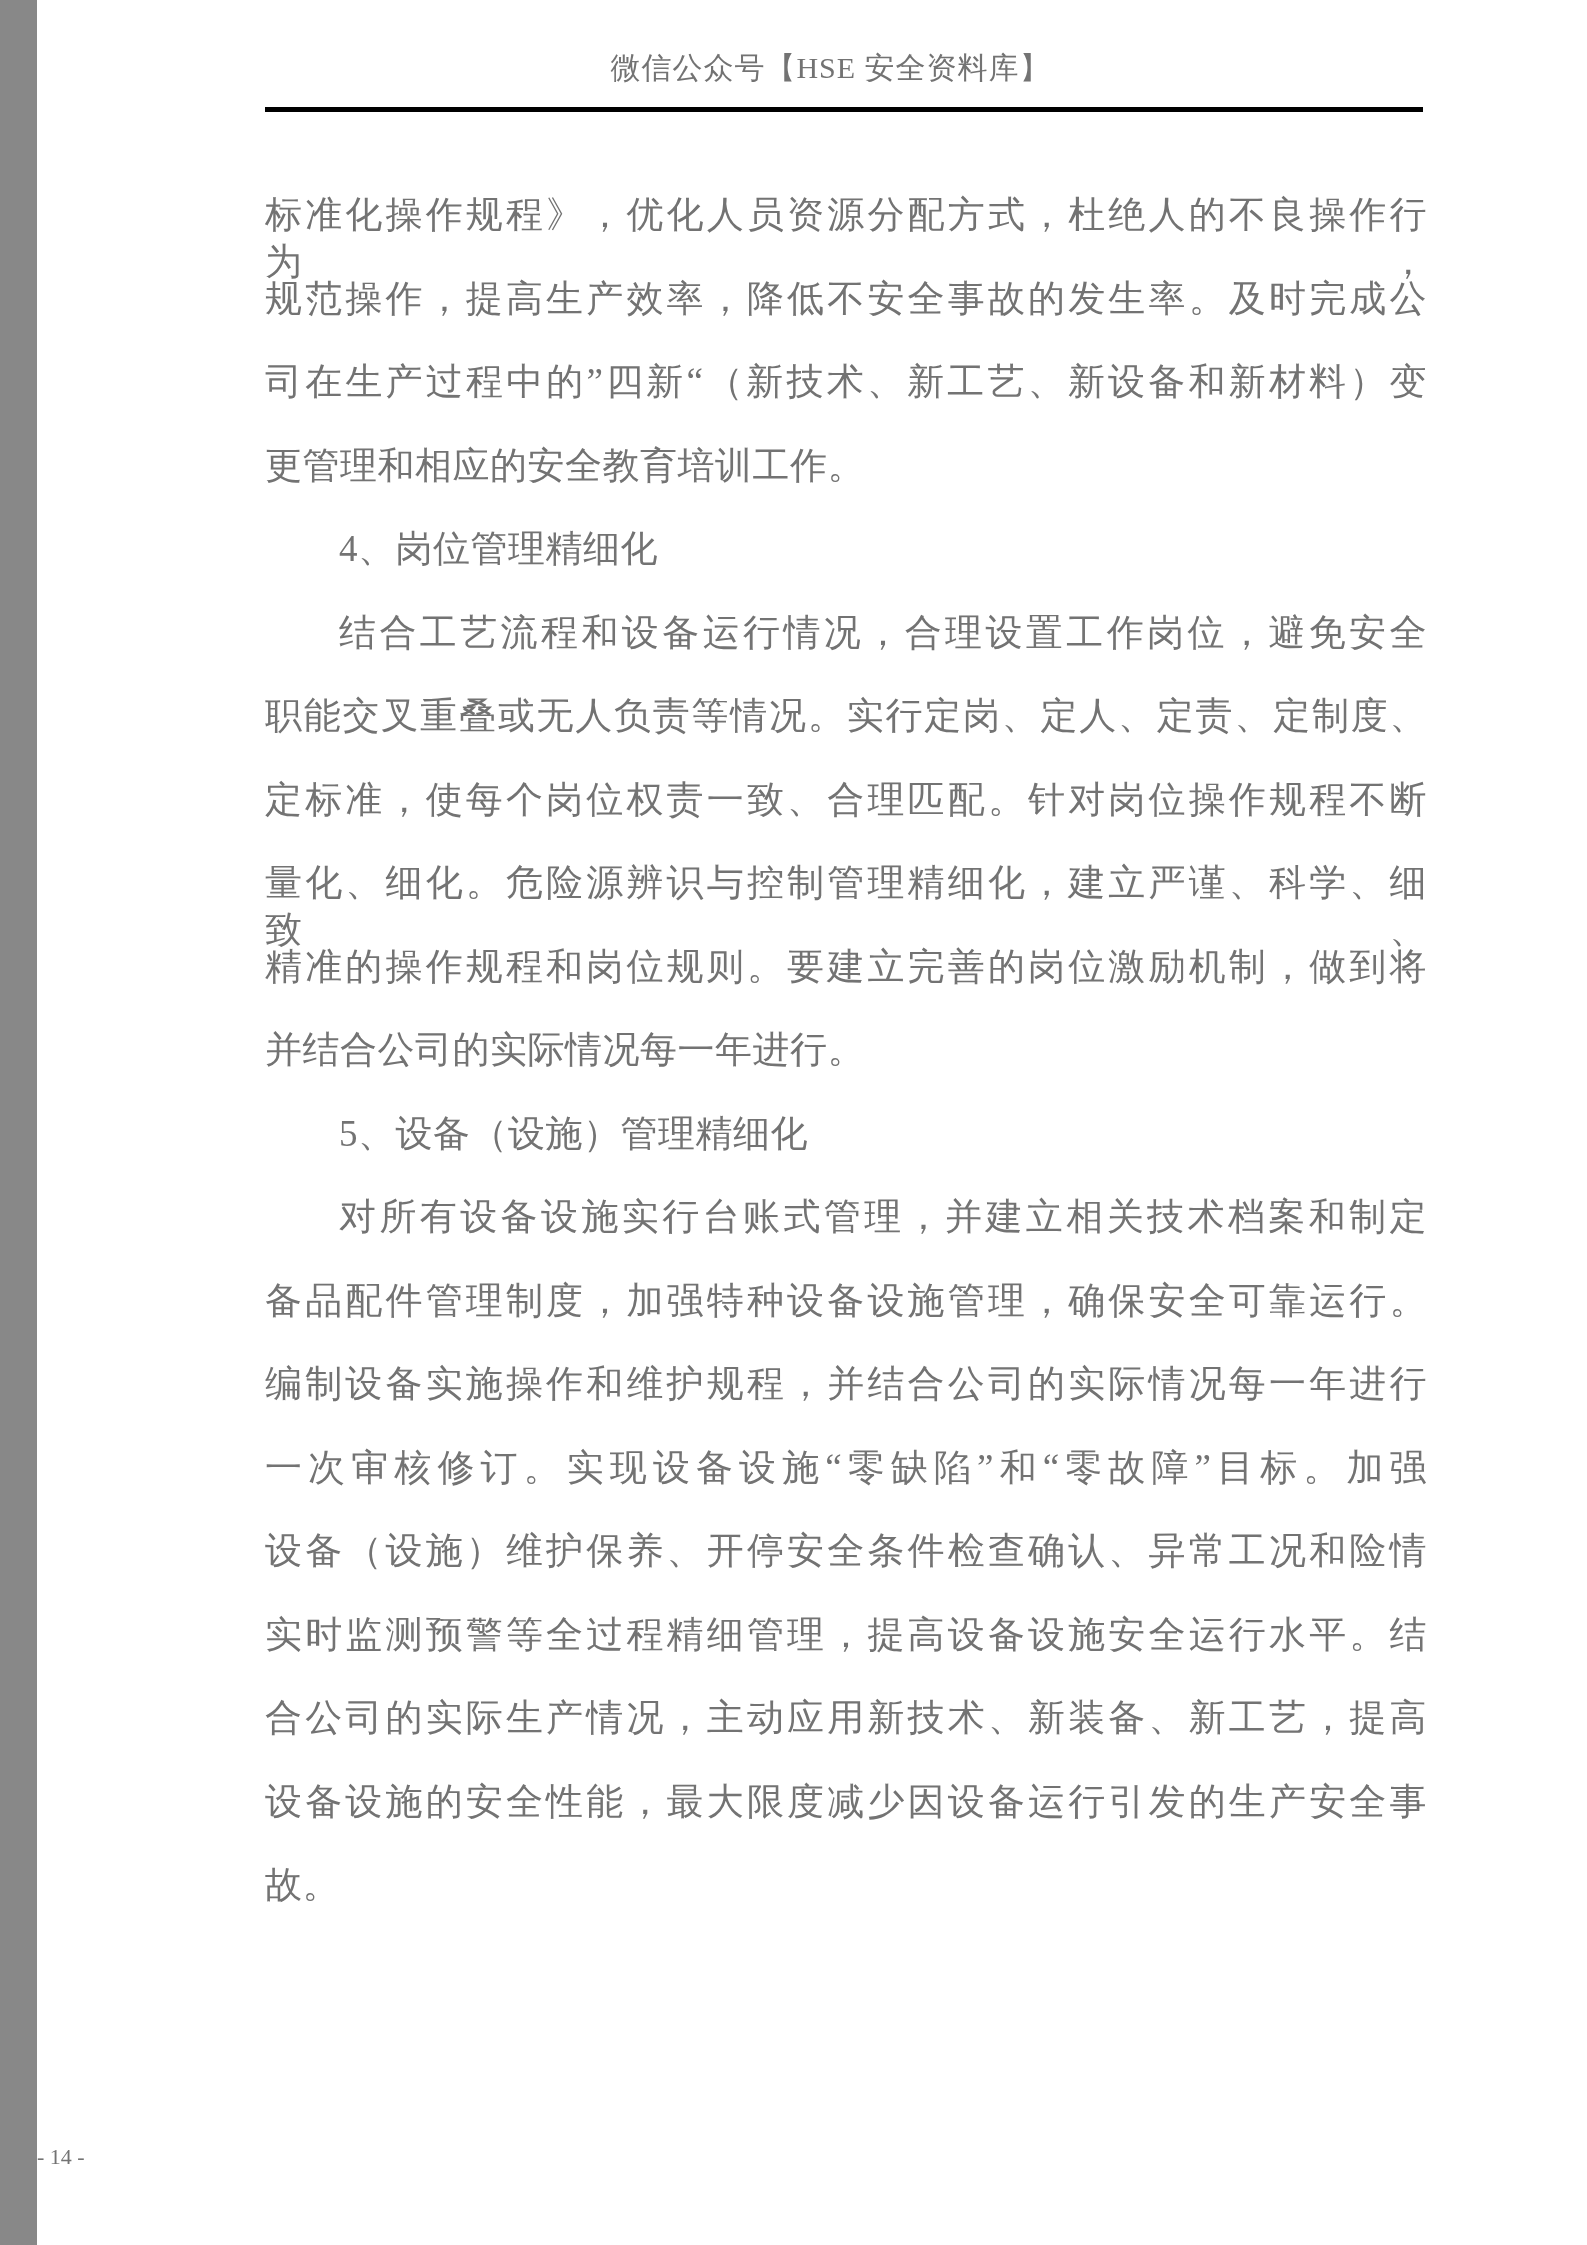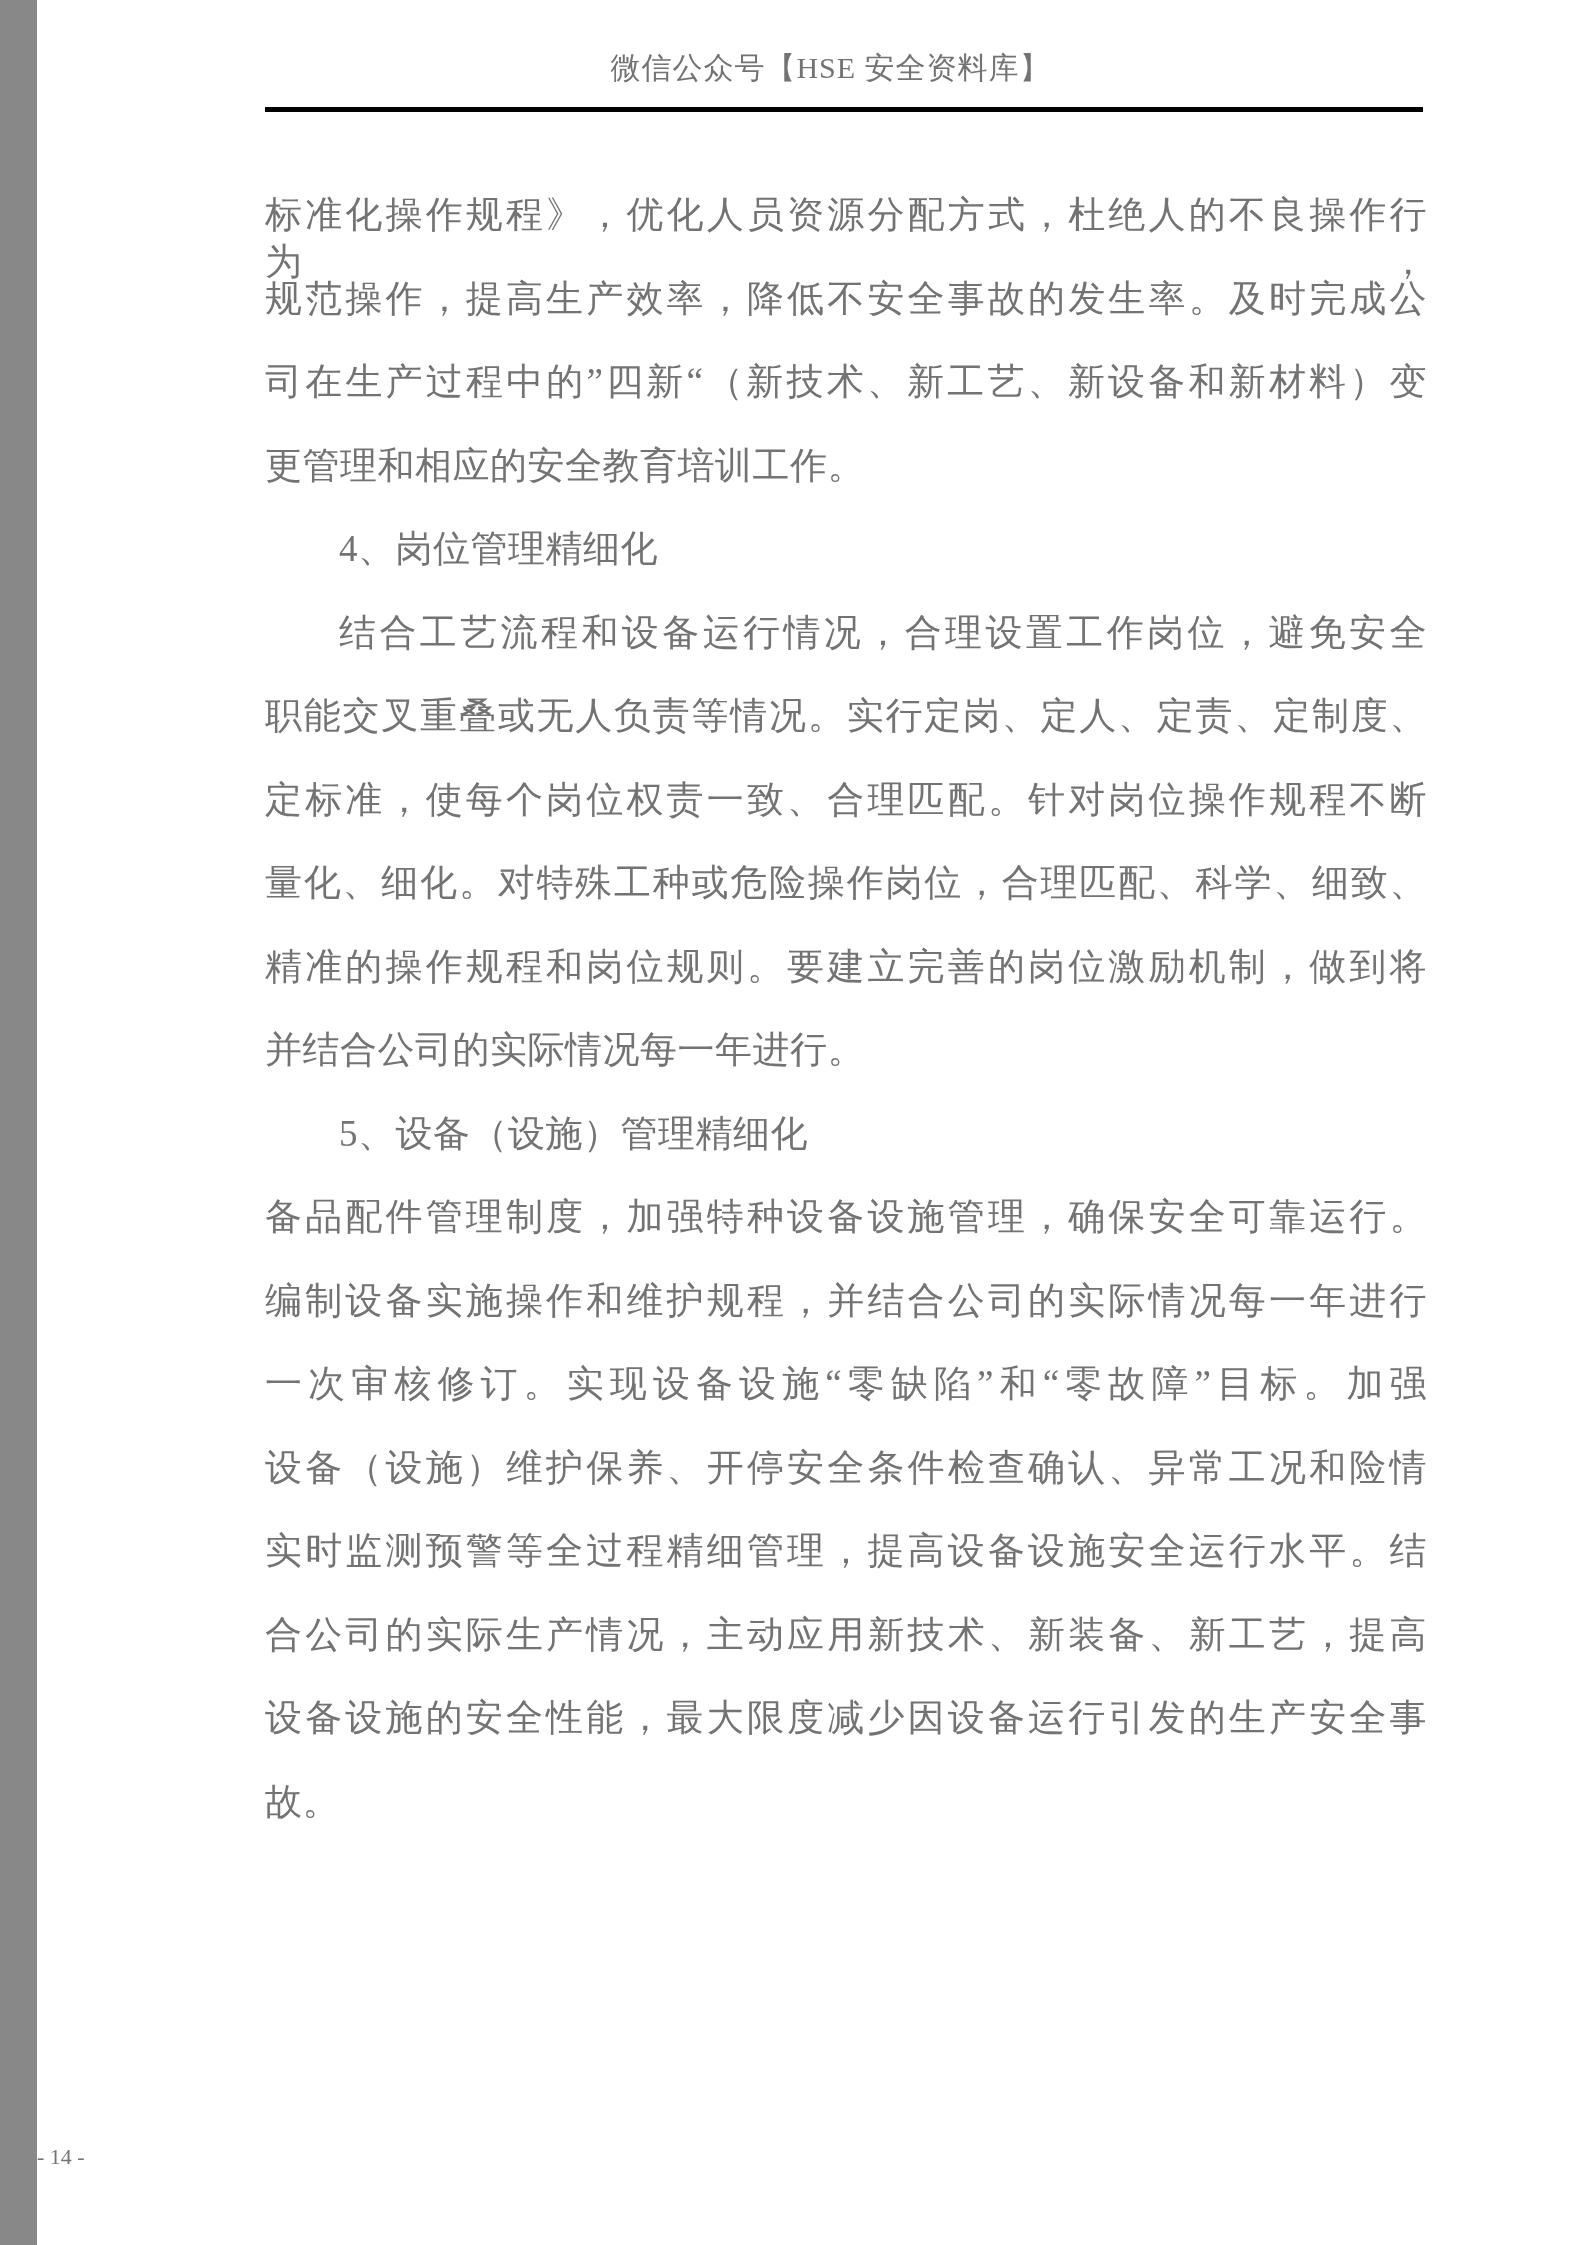--- a/index.html
+++ b/index.html
@@ -71,24 +71,25 @@
 
   <div class="doc-body">
       <div class="body-line justify">标准化操作规程》，优化人员资源分配方式，杜绝人的不良操作行为，</div>
       <div class="body-line justify">规范操作，提高生产效率，降低不安全事故的发生率。及时完成公</div>
       <div class="body-line justify">司在生产过程中的”四新“（新技术、新工艺、新设备和新材料）变</div>
       <div class="body-line">更管理和相应的安全教育培训工作。</div>
       <div class="body-line indent">4、岗位管理精细化</div>
       <div class="body-line indent justify">结合工艺流程和设备运行情况，合理设置工作岗位，避免安全</div>
       <div class="body-line justify">职能交叉重叠或无人负责等情况。实行定岗、定人、定责、定制度、</div>
       <div class="body-line justify">定标准，使每个岗位权责一致、合理匹配。针对岗位操作规程不断</div>
-      <div class="body-line justify">量化、细化。对特殊工种或危险操作岗位，合理匹配、科学、细致、</div>
+      <div class="body-line justify">量化、细化。危险源辨识与控制管理精细化，建立严谨、科学、细致、</div>
       <div class="body-line justify">精准的操作规程和岗位规则。要建立完善的岗位激励机制，做到将</div>
       <div class="body-line">并结合公司的实际情况每一年进行。</div>
       <div class="body-line indent">5、设备（设施）管理精细化</div>
+      <div class="body-line indent justify">对所有设备设施实行台账式管理，并建立相关技术档案和制定</div>
       <div class="body-line justify">备品配件管理制度，加强特种设备设施管理，确保安全可靠运行。</div>
       <div class="body-line justify">编制设备实施操作和维护规程，并结合公司的实际情况每一年进行</div>
       <div class="body-line justify">一次审核修订。实现设备设施“零缺陷”和“零故障”目标。加强</div>
       <div class="body-line justify">设备（设施）维护保养、开停安全条件检查确认、异常工况和险情</div>
       <div class="body-line justify">实时监测预警等全过程精细管理，提高设备设施安全运行水平。结</div>
       <div class="body-line justify">合公司的实际生产情况，主动应用新技术、新装备、新工艺，提高</div>
       <div class="body-line justify">设备设施的安全性能，最大限度减少因设备运行引发的生产安全事</div>
       <div class="body-line">故。</div>
     </div>
 

